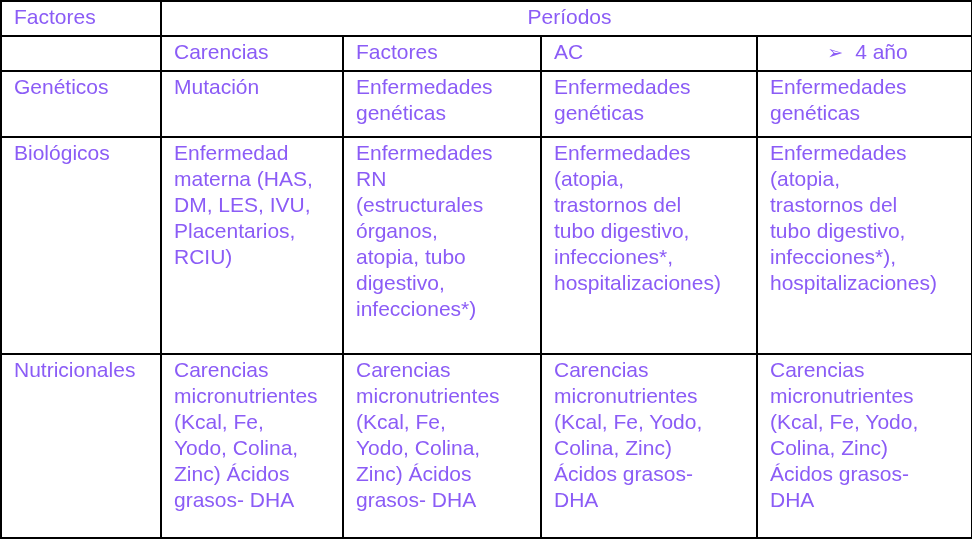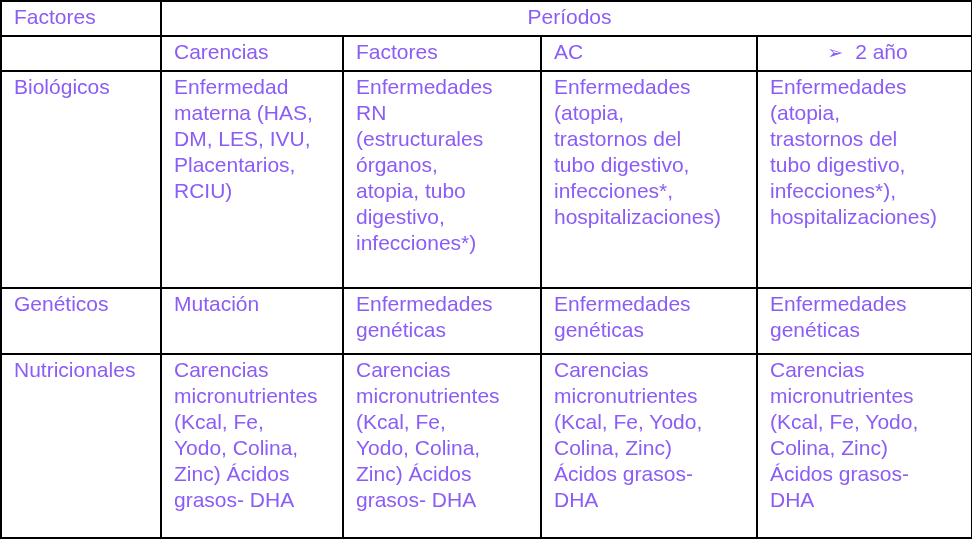--- a/index.html
+++ b/index.html
@@ -59,21 +59,32 @@
         <tr style="height:30px">
       <td>Factores</td>
       <td colspan="4" class="center">Períodos</td>
     </tr>
 
     <tr style="height:28px">
       <td></td>
       <td>Carencias</td>
       <td>Factores</td>
       <td>AC</td>
-      <td class="center"><span class="arrow">➢</span><span>2 año</span></td>
+      <td class="center"><span class="arrow">➢</span><span>4 año</span></td>
+    </tr>
+
+    <tr style="height:60px">
+      <td>Genéticos</td>
+      <td>Mutación</td>
+      <td>Enfermedades
+genéticas</td>
+      <td>Enfermedades
+genéticas</td>
+      <td>Enfermedades
+genéticas</td>
     </tr>
 
     <tr style="height:197px">
       <td>Biológicos</td>
       <td>Enfermedad
 materna (HAS,
 DM, LES, IVU,
 Placentarios,
 RCIU)</td>
       <td>Enfermedades
@@ -88,31 +99,20 @@
 trastornos del
 tubo digestivo,
 infecciones*,
 hospitalizaciones)</td>
       <td>Enfermedades
 (atopia,
 trastornos del
 tubo digestivo,
 infecciones*),
 hospitalizaciones)</td>
-    </tr>
-
-    <tr style="height:60px">
-      <td>Genéticos</td>
-      <td>Mutación</td>
-      <td>Enfermedades
-genéticas</td>
-      <td>Enfermedades
-genéticas</td>
-      <td>Enfermedades
-genéticas</td>
     </tr>
 
 
     <tr style="height:167px">
       <td>Nutricionales</td>
       <td>Carencias
 micronutrientes
 (Kcal, Fe,
 Yodo, Colina,
 Zinc) Ácidos

